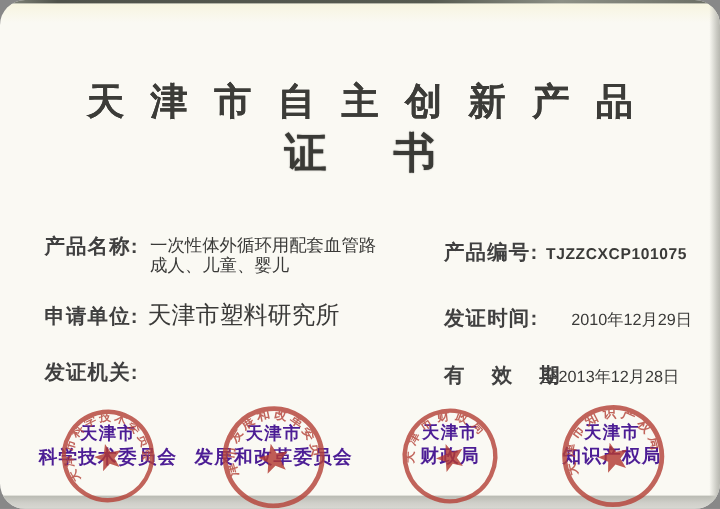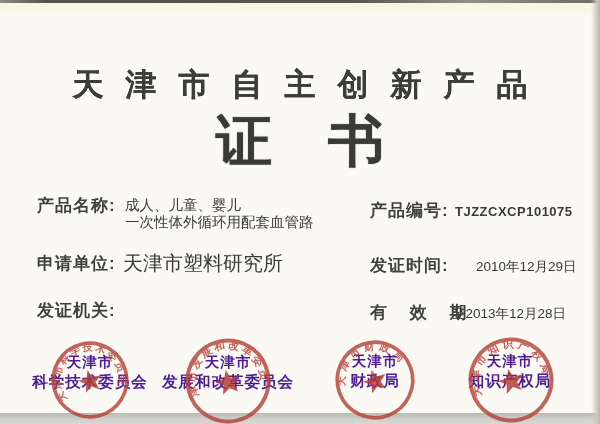--- a/index.html
+++ b/index.html
@@ -1,41 +1,42 @@
 <!DOCTYPE html>
 <html><head>
 <meta charset="utf-8">
 <style>
   html,body{margin:0;padding:0;background:#888;}
   #page{
     position:relative;width:600px;height:424px;overflow:hidden;
     background:#faf9f3;
     font-family:"Liberation Sans","DejaVu Sans",sans-serif;
     color:#3a3a36;
+    border-radius:21px;
   }
   
   .edge-top{position:absolute;left:0;top:0;width:600px;height:3px;
     background:linear-gradient(90deg,#8a8d82,#4f524a 8%,#565a50 60%,#8d9086 78%,#6a6d63);}
   .edge-top-tint{position:absolute;left:0;top:3px;width:600px;height:16px;
     background:linear-gradient(180deg,rgba(246,243,219,.8),rgba(246,243,219,0));}
   .edge-bottom{position:absolute;left:0;top:413px;width:600px;height:11px;
     background:linear-gradient(180deg,#b9bab2,#cfcfc9 55%,#d8d8d2);}
   .edge-right{position:absolute;left:591px;top:0;width:9px;height:424px;
     background:linear-gradient(90deg,rgba(160,160,152,0),#c9c9c2 70%,#b7b7b0);}
 
   
   .title{
     position:absolute;left:0;top:64px;width:600px;text-align:center;
     font-size:31px;font-weight:bold;color:#3c3c38;
     letter-spacing:22px;padding-left:22px;box-sizing:border-box;
     text-shadow:0 0 .5px #3c3c38;
   }
   .subtitle{
     position:absolute;left:0;top:104px;width:600px;text-align:center;
-    font-size:56px;font-weight:bold;color:#3a3a36;
+    font-size:35px;font-weight:bold;color:#3a3a36;
     letter-spacing:56px;padding-left:56px;box-sizing:border-box;
     text-shadow:0 0 1px #3a3a36;
   }
 
   
   .label{position:absolute;font-size:17px;font-weight:bold;color:#404040;letter-spacing:1px;white-space:nowrap;}
   .value{position:absolute;font-size:14.5px;color:#3a3a38;white-space:nowrap;line-height:17px;}
   .value.small{font-size:13.5px;}
   .code{font-weight:bold;letter-spacing:.5px;font-size:13px;}
   .spread{letter-spacing:9px;}
@@ -60,22 +61,22 @@
   <div class="edge-top"></div>
   <div class="edge-top-tint"></div>
   <div class="edge-bottom"></div>
   <div class="edge-right"></div>
 
   <div class="title">天津市自主创新产品</div>
   <div class="subtitle">证书</div>
 
   <div class="label" style="left:37px;top:194px;">产品名称:</div>
   <div class="value" style="left:125px;top:197px;">
+    <div>一次性体外循环用配套血管路</div>
     <div>成人、儿童、婴儿</div>
-    <div>一次性体外循环用配套血管路</div>
   </div>
 
   <div class="label" style="left:37px;top:252px;">申请单位:</div>
   <div class="value" style="left:123px;top:255px;font-size:20px;">天津市塑料研究所</div>
 
   <div class="label" style="left:370px;top:199px;">产品编号:</div>
 
   <div class="label" style="left:37px;top:299px;">发证机关:</div>
   <div class="value code" style="left:455px;top:203px;">TJZZCXCP101075</div>
 

